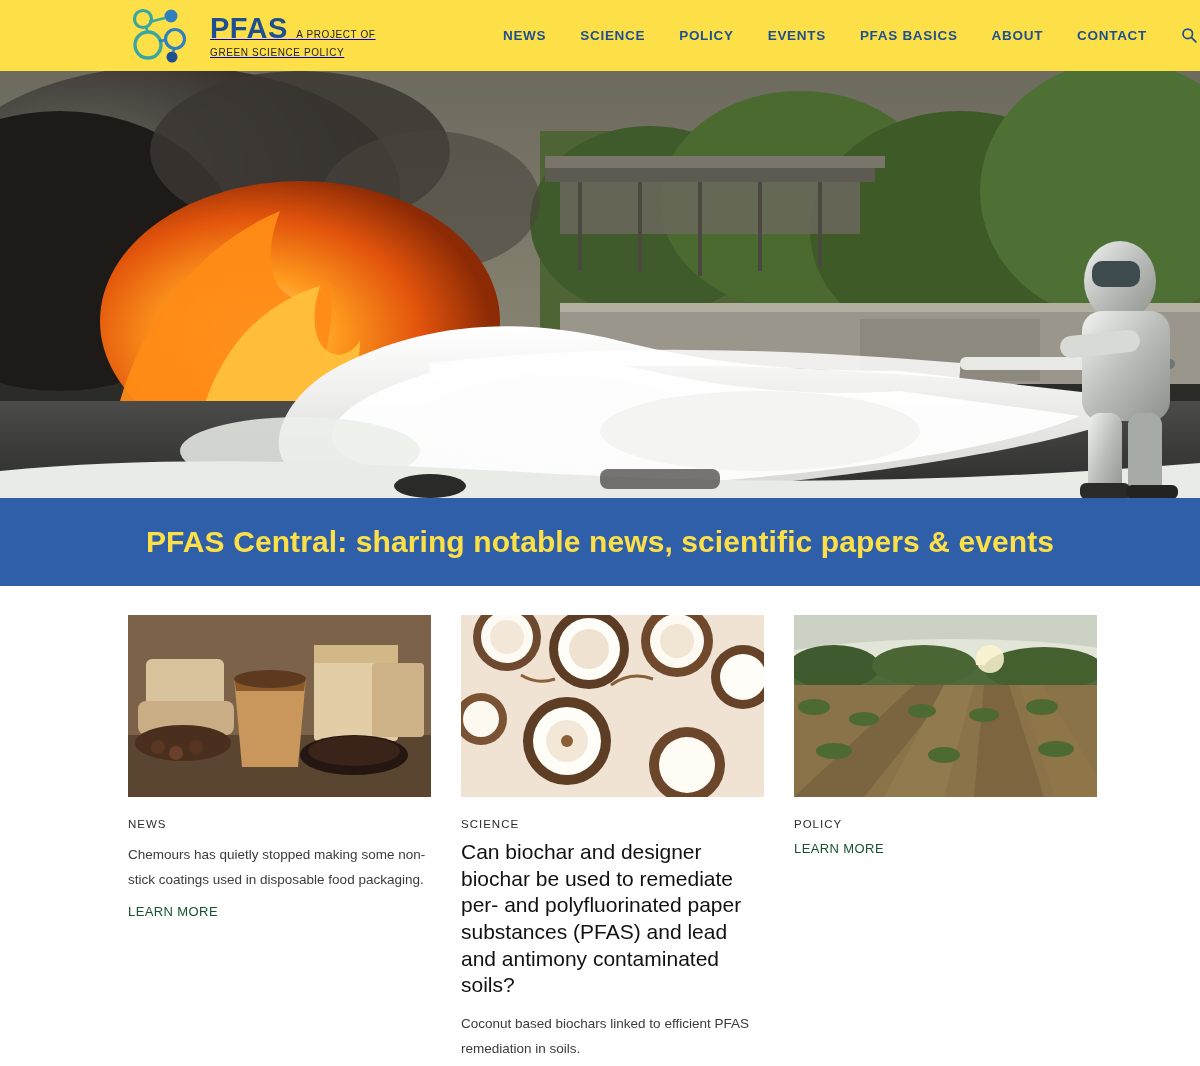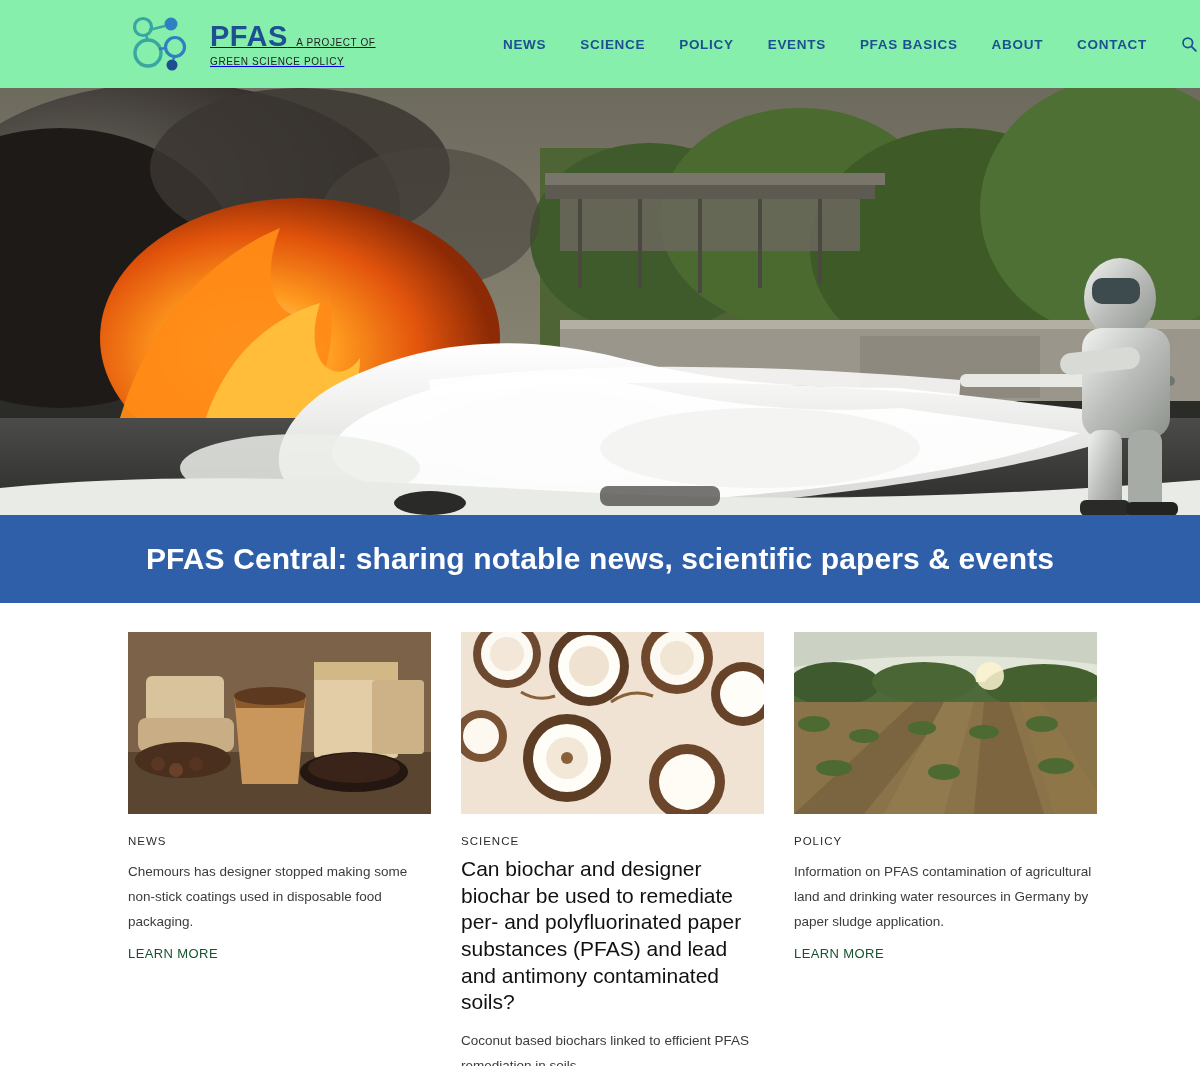--- a/index.html
+++ b/index.html
@@ -6,22 +6,22 @@
   html, body {
     margin: 0; padding: 0;
     width: 1200px; height: 1066px;
     overflow: hidden;
     background: #ffffff;
     font-family: "Liberation Sans", sans-serif;
   }
 
   
   .header {
-    height: 88px;
-    background: #86efac;
+    height: 71px;
+    background: #fde047;
     display: flex;
     align-items: center;
     padding: 0 0 0 128px;
   }
   .logo-wrap { display: flex; align-items: center; gap: 10px; }
   .logo-mark { width: 72px; height: 58px; flex: 0 0 72px; }
   .logo-text { line-height: 1; padding-top: 2px; }
   .logo-title {
     font-size: 29px;
     font-weight: bold;
@@ -71,21 +71,21 @@
 
   
   .banner {
     height: 88px;
     background: #2f5fa8;
     display: flex;
     align-items: center;
     justify-content: center;
   }
   .banner-text {
-    color: #ffffff;
+    color: #fde047;
     font-size: 30px;
     font-weight: bold;
     letter-spacing: 0.1px;
     text-align: center;
   }
 
   
   .cards {
     display: flex;
     gap: 30px;
@@ -299,21 +299,21 @@
         <g>
           <rect x="186" y="30" width="84" height="96" rx="4" fill="#e3cda6"></rect>
           <rect x="186" y="30" width="84" height="18" fill="#d2b887"></rect>
           <rect x="244" y="48" width="52" height="74" rx="4" fill="#cdb288"></rect>
         </g>
         <ellipse cx="226" cy="140" rx="54" ry="20" fill="#241712"></ellipse>
         <ellipse cx="226" cy="136" rx="46" ry="15" fill="#3a241a"></ellipse>
       </svg>
     </a>
     <div class="card-cat">NEWS</div>
-    <div class="card-desc">Chemours has designer stopped making some non-stick coatings used in disposable food packaging.</div>
+    <div class="card-desc">Chemours has quietly stopped making some non-stick coatings used in disposable food packaging.</div>
     <a class="card-more" href="#">LEARN MORE</a>
   </div>
 
   <div class="card">
     <a class="card-img" href="#">
       <svg viewBox="0 0 303 182" preserveAspectRatio="none">
         <rect width="303" height="182" fill="#f0e3d4"></rect>
         <g>
           <circle cx="46" cy="22" r="34" fill="#6d4a2f"></circle>
           <circle cx="46" cy="22" r="26" fill="#fdfaf4"></circle>
@@ -379,17 +379,16 @@
           <ellipse cx="190" cy="100" rx="15" ry="7"></ellipse>
           <ellipse cx="248" cy="92" rx="16" ry="8"></ellipse>
           <ellipse cx="40" cy="136" rx="18" ry="8"></ellipse>
           <ellipse cx="150" cy="140" rx="16" ry="8"></ellipse>
           <ellipse cx="262" cy="134" rx="18" ry="8"></ellipse>
         </g>
         <circle cx="196" cy="44" r="14" fill="#fdf3d0" opacity="0.85"></circle>
       </svg>
     </a>
     <div class="card-cat">POLICY</div>
-    <div class="card-desc">Information on PFAS contamination of agricultural land and drinking water resources in Germany by paper sludge application.</div>
     <a class="card-more" href="#">LEARN MORE</a>
   </div>
 
 </div>
 
 </body></html>

